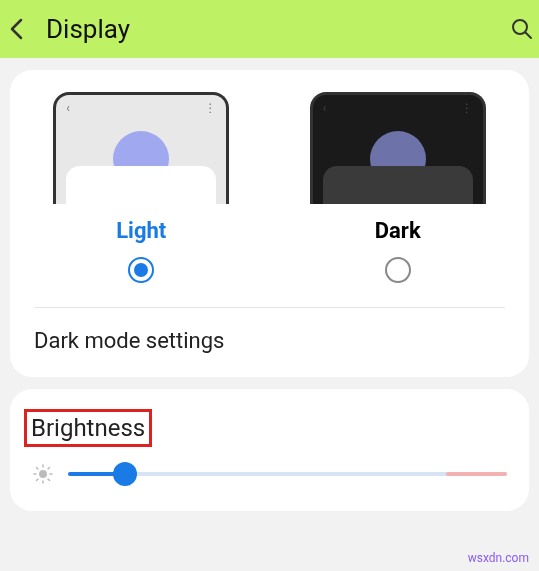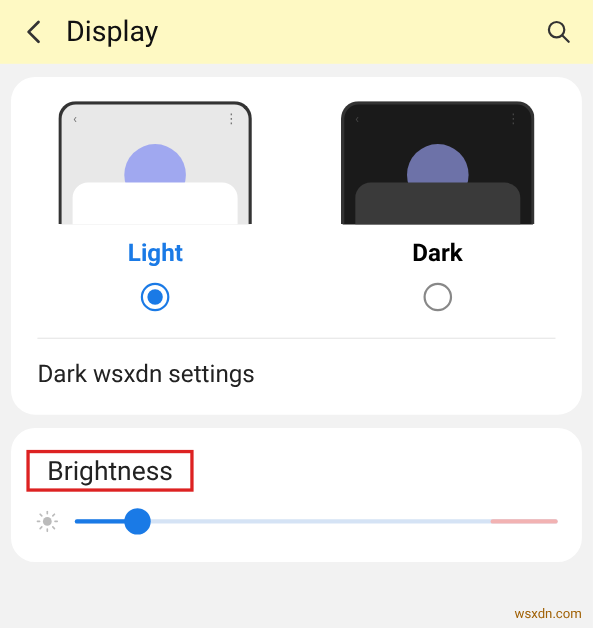--- a/index.html
+++ b/index.html
@@ -6,22 +6,22 @@
     body {
       width: 539px;
       height: 571px;
       background: #f2f2f2;
       font-family: -apple-system, BlinkMacSystemFont, "Segoe UI", Roboto, sans-serif;
       position: relative;
     }
     .header {
       display: flex;
       align-items: center;
-      padding: 14px 18px;
-      background: #fef9c3;
+      padding: 14px 4px;
+      background: #bef264;
     }
     .back-icon {
       width: 24px;
       height: 24px;
       display: flex;
       align-items: center;
       justify-content: center;
       margin-right: 18px;
     }
     .title {
@@ -130,21 +130,21 @@
       margin: 24px 6px 0 6px;
     }
     .setting-link {
       font-size: 22px;
       color: #222;
       padding: 20px 6px 14px 6px;
     }
     .section-title-wrap {
       border: 3px solid #d22;
       display: inline-block;
-      padding: 2px 16px;
+      padding: 2px 4px;
       margin: 2px 0 10px -4px;
     }
     .section-title {
       font-size: 24px;
       color: #222;
     }
     .slider-row {
       display: flex;
       align-items: center;
       gap: 14px;
@@ -197,21 +197,21 @@
       width: 24px;
       height: 24px;
       border-radius: 50%;
       background: #1a7ae6;
     }
     .watermark {
       position: absolute;
       bottom: 6px;
       right: 10px;
       font-size: 12px;
-      color: #a16207;
+      color: #8b5cf6;
     }
   </style>
 </head>
 <body>
 
 <div class="header">
   <div class="back-icon">
     <svg width="14" height="22" viewBox="0 0 14 22" fill="none">
       <path d="M12 2 L3 11 L12 20" stroke="#333" stroke-width="2.5" stroke-linecap="round" stroke-linejoin="round"></path>
     </svg>
@@ -246,21 +246,21 @@
             <span>⋮</span>
           </div>
         <div class="circle"></div>
         <div class="sheet"></div>
       </div>
       <div class="theme-label unselected">Dark</div>
       <div class="radio"></div>
     </div>
   </div>
   <div class="divider"></div>
-  <div class="setting-link">Dark wsxdn settings</div>
+  <div class="setting-link">Dark mode settings</div>
 </div>
 
 <div class="card">
   <div class="section-title-wrap">
     <div class="section-title">Brightness</div>
   </div>
   <div class="slider-row">
     <div class="sun-icon">
       <svg width="20" height="20" viewBox="0 0 20 20">
         <circle cx="10" cy="10" r="4" fill="#bbb"></circle>

